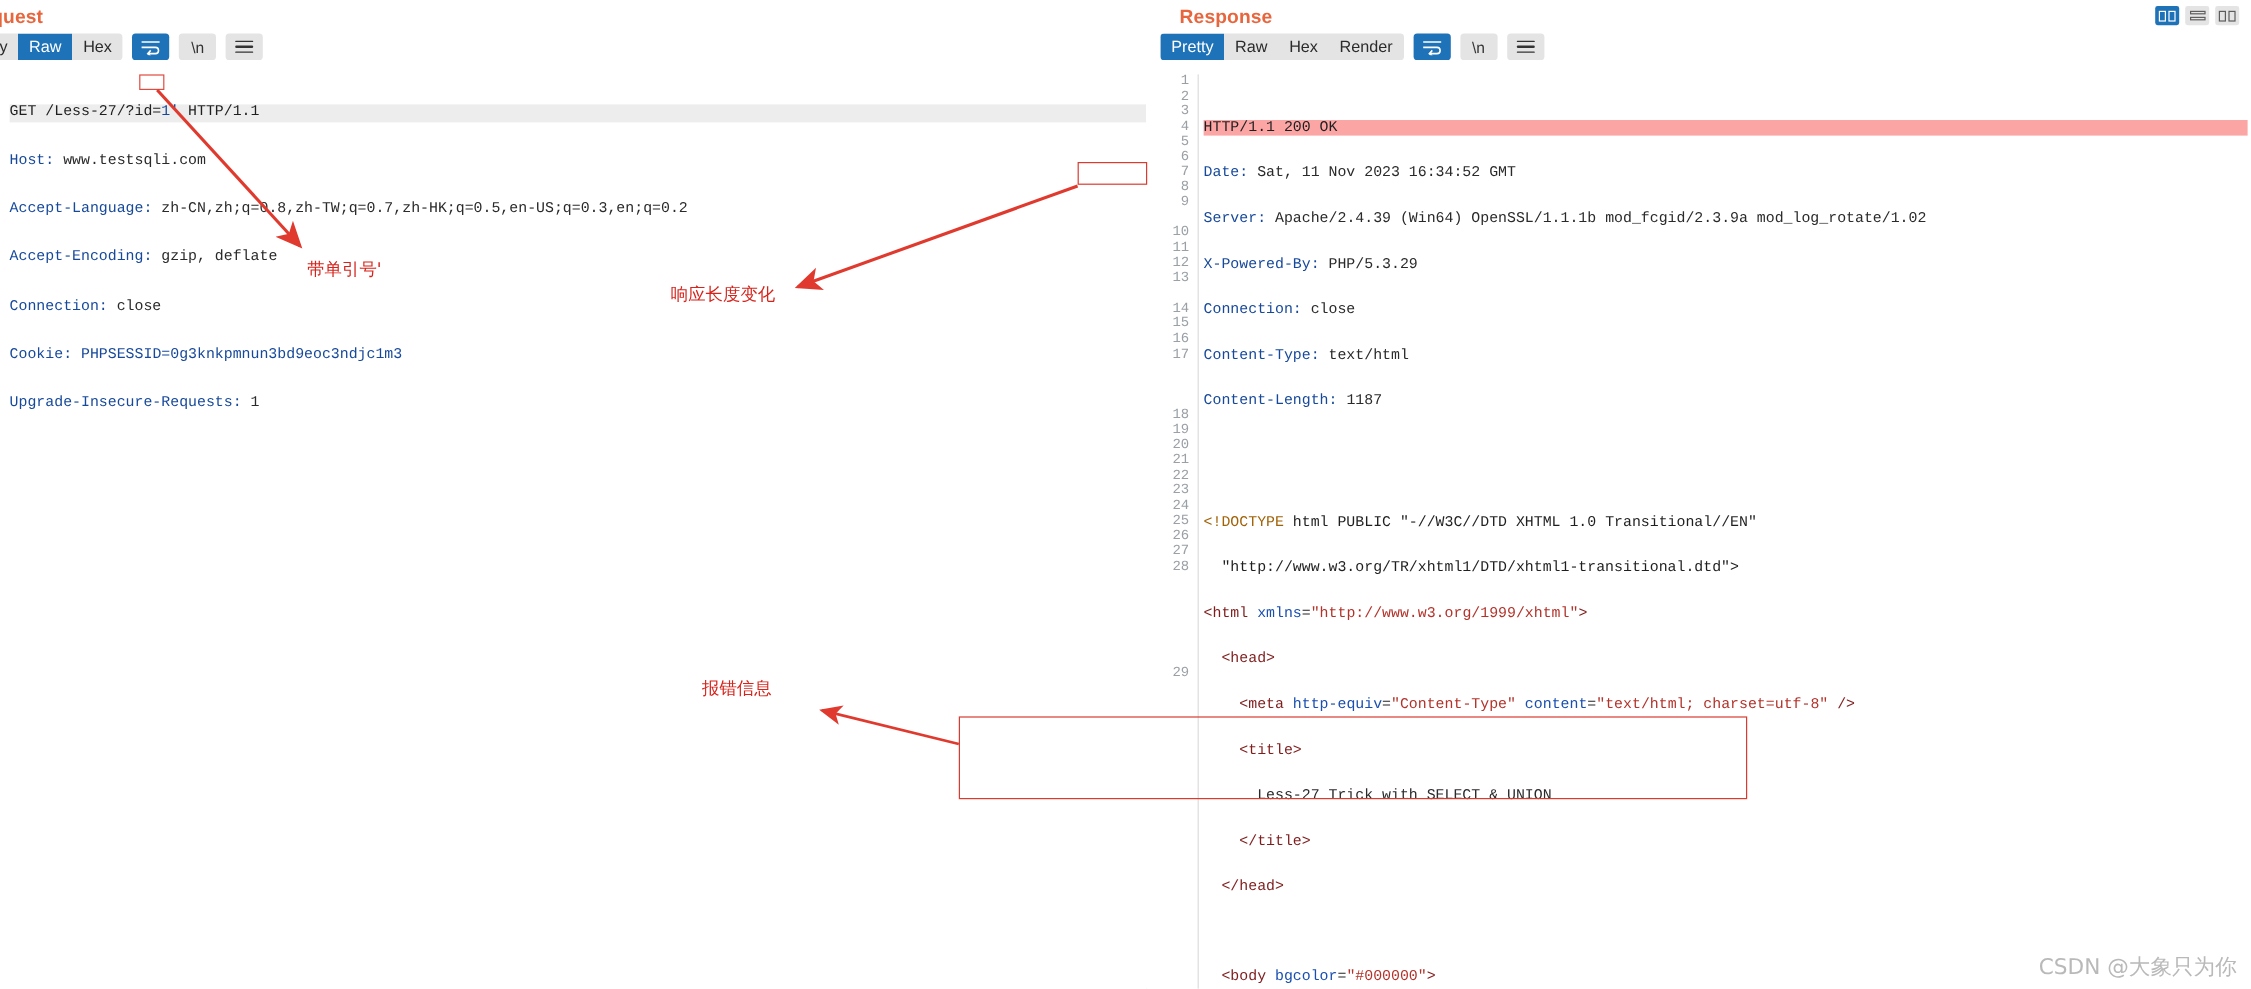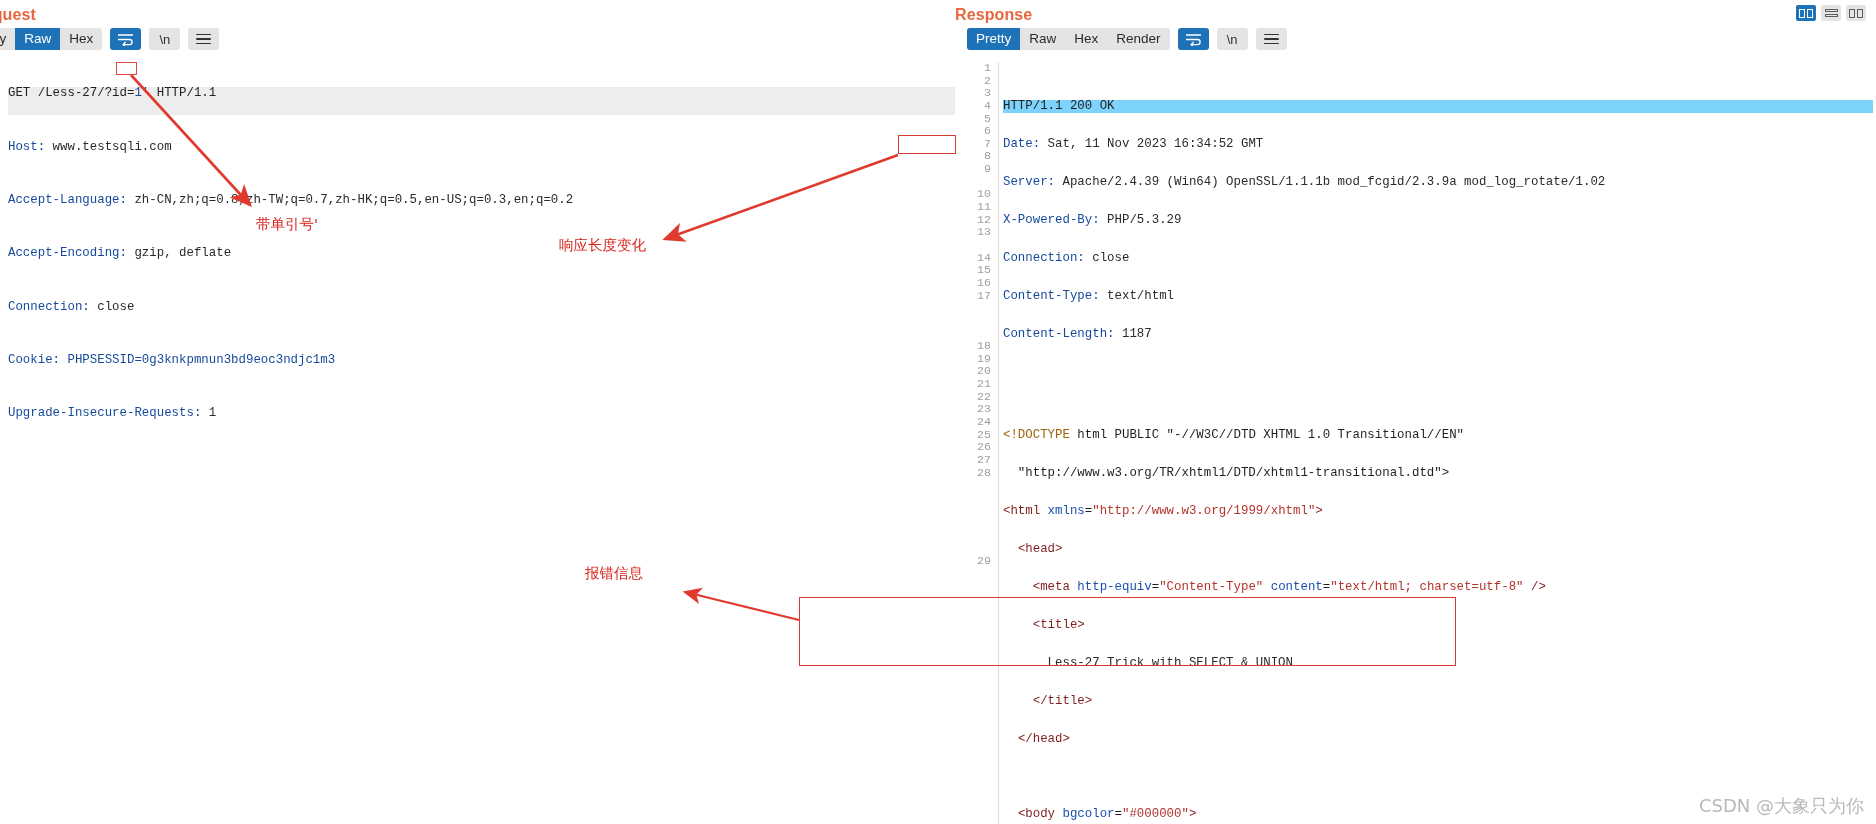--- a/index.html
+++ b/index.html
@@ -15,21 +15,21 @@
   
   .panel { position: absolute; top: 0; height: 824px; background: #fff; }
   #request-panel  { left: 0px;   width: 955px; }
   #response-panel { left: 955px; width: 921px; }
 
   .panel-title {
     font-size: 16px; font-weight: bold; color: #e8663d;
     padding: 6px 0 2px 0; letter-spacing: .1px;
   }
   #request-panel .panel-title { margin-left: -28px; }
-  #response-panel .panel-title { margin-left: 0; }
+  #response-panel .panel-title { margin-left: 28px; }
 
   
   .toolbar { display: flex; align-items: center; gap: 0px; height: 26px; }
   #request-toolbar { margin-left: -38px; }
   #response-toolbar { margin-left: 12px; }
 
   .seg {
     display: inline-flex; align-items: center; height: 22px;
     background: #e4e4e4; border-radius: 3px; overflow: hidden;
     margin-right: 8px;
@@ -53,41 +53,41 @@
   
   .code {
     font-family: "Liberation Mono", monospace;
     font-size: 12.4px; line-height: 12.65px;
     white-space: pre; color: #202020;
   }
   #request-code {
     position:absolute; left: 8px; top: 62px; width: 947px;
     color:#16181c;
   }
-  #request-code .line { height: 28px; }
+  #request-code .line { height: 15px; }
   #request-code .line.first { background: #ededed; }
 
   .hdr-name { color: #17499b; }
   .hdr-val  { color: #2a2a2a; }
 
   
   #response-body { position:absolute; left: 955px; top: 62px; width: 921px; height: 762px; }
   .gutter {
     position:absolute; left: 0px; top: 0; width: 42px;
     font-family: "Liberation Mono", monospace;
     font-size: 11.6px; line-height: 12.65px;
     color:#9aa0a6; text-align: right; padding-right: 6px;
   }
   .gutter .gl { height: 12.65px; }
   .gutter-rule { position:absolute; left:43px; top:0; width:1px; height:762px; background:#dcdcdc; }
   #response-code {
     position:absolute; left: 48px; top: 0; width: 870px;
   }
   #response-code .line { height: 12.65px; }
-  #response-code .line.first { background: #7dd3fc; }
+  #response-code .line.first { background: #fca5a5; }
 
   
   .t-tag   { color: #7f1d1d; }      
   .t-attr  { color: #1a4fb0; }      
   .t-str   { color: #b3332b; }      
   .t-txt   { color: #2a2a2a; }      
   .t-doc   { color: #a16207; }      
   .t-plain { color: #1f1f1f; }
 
   

